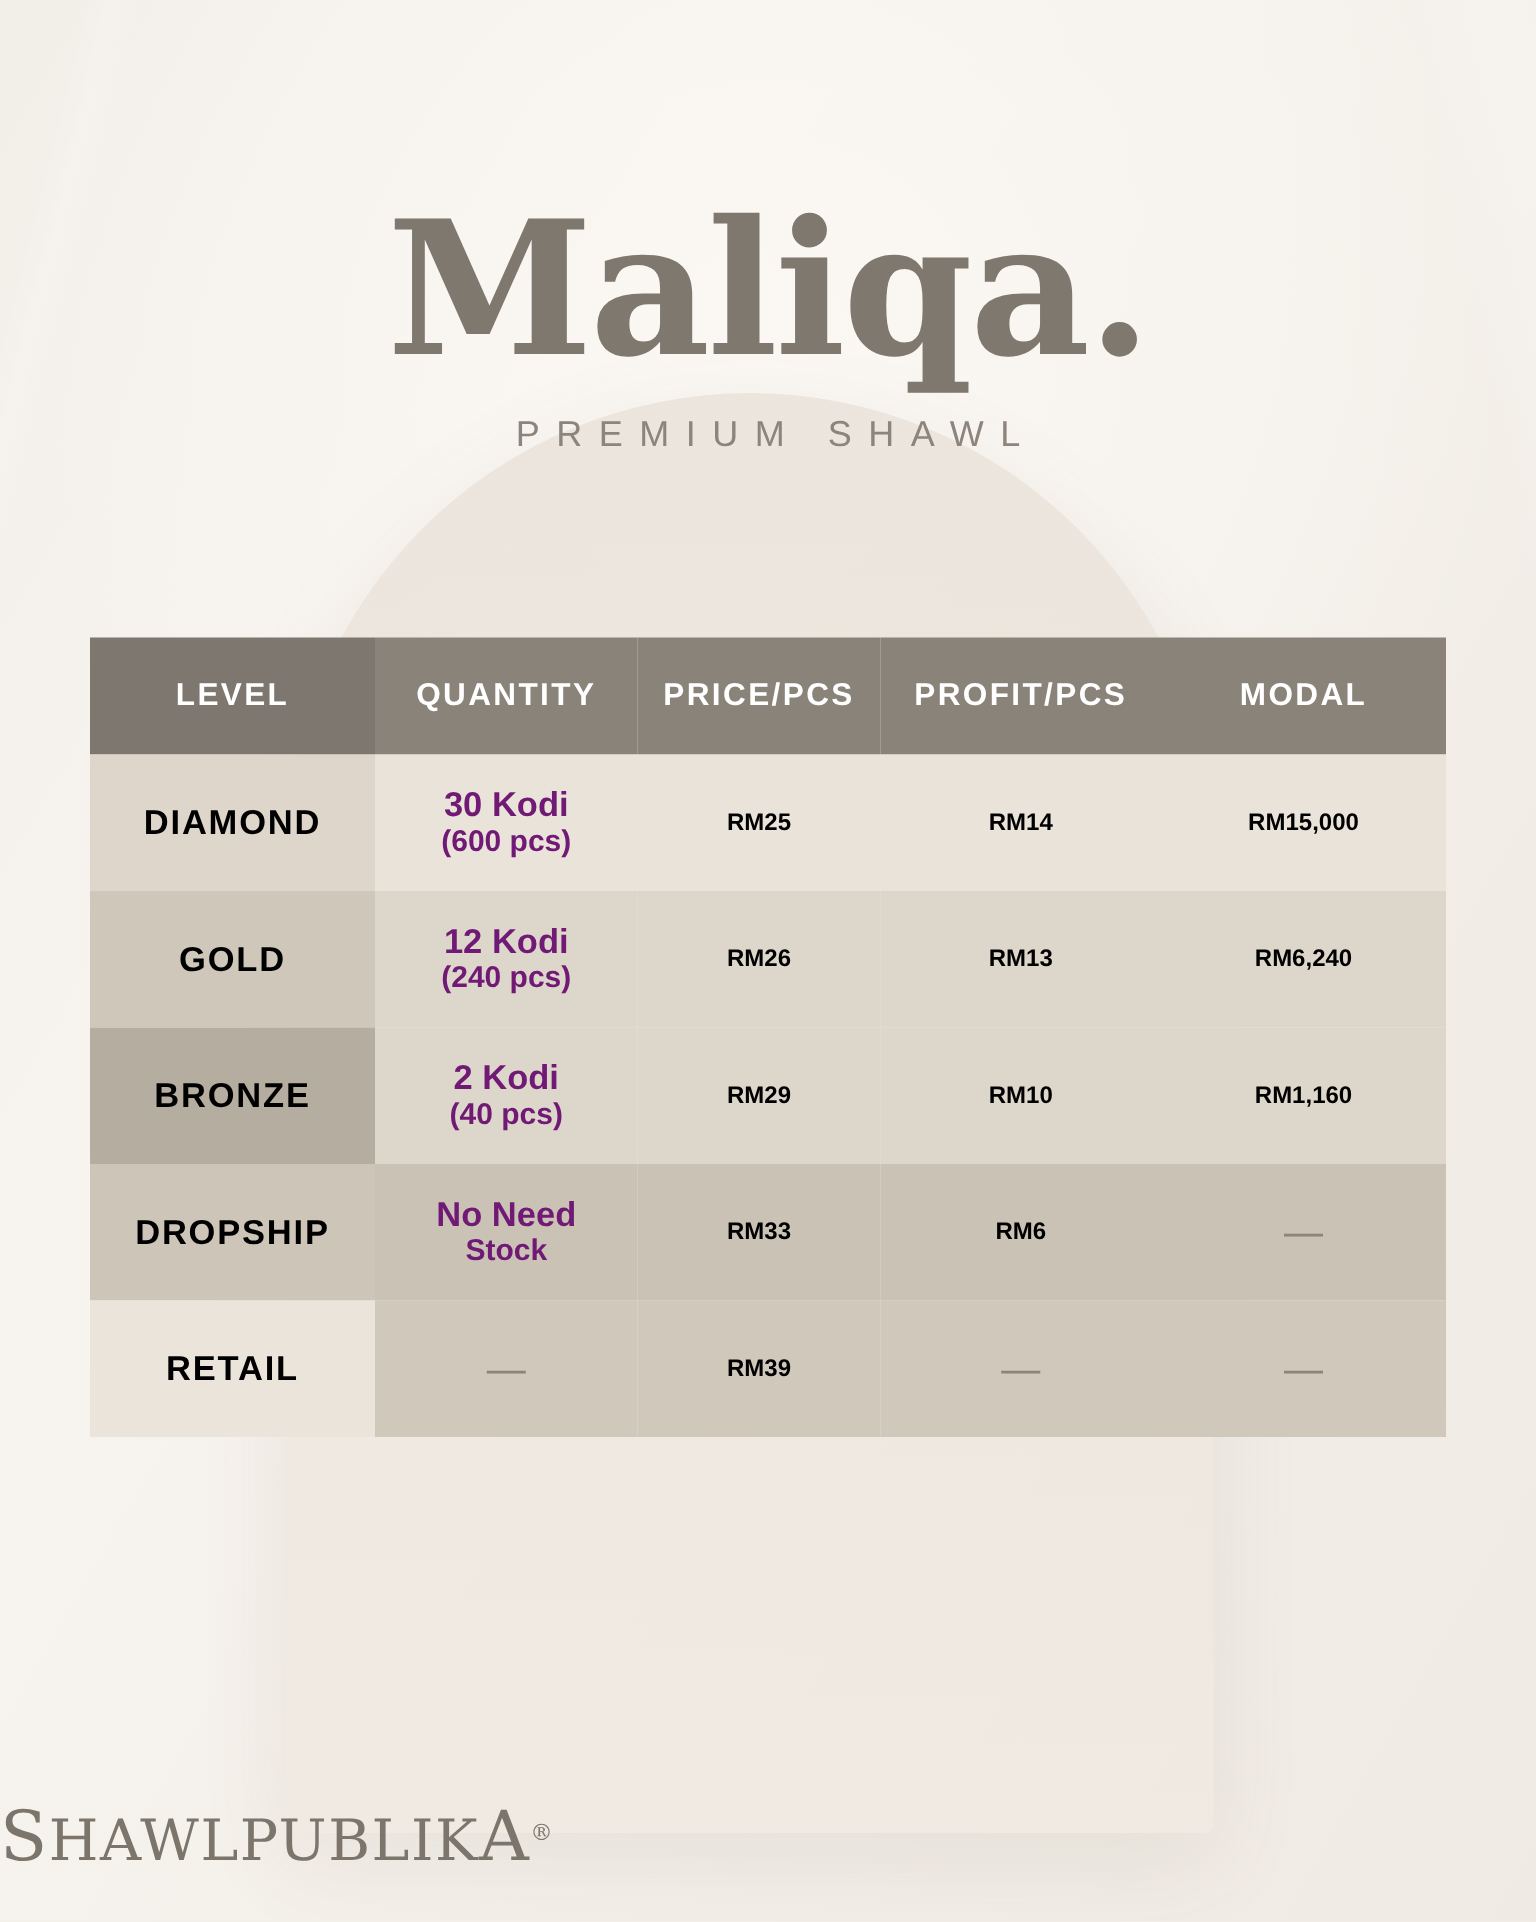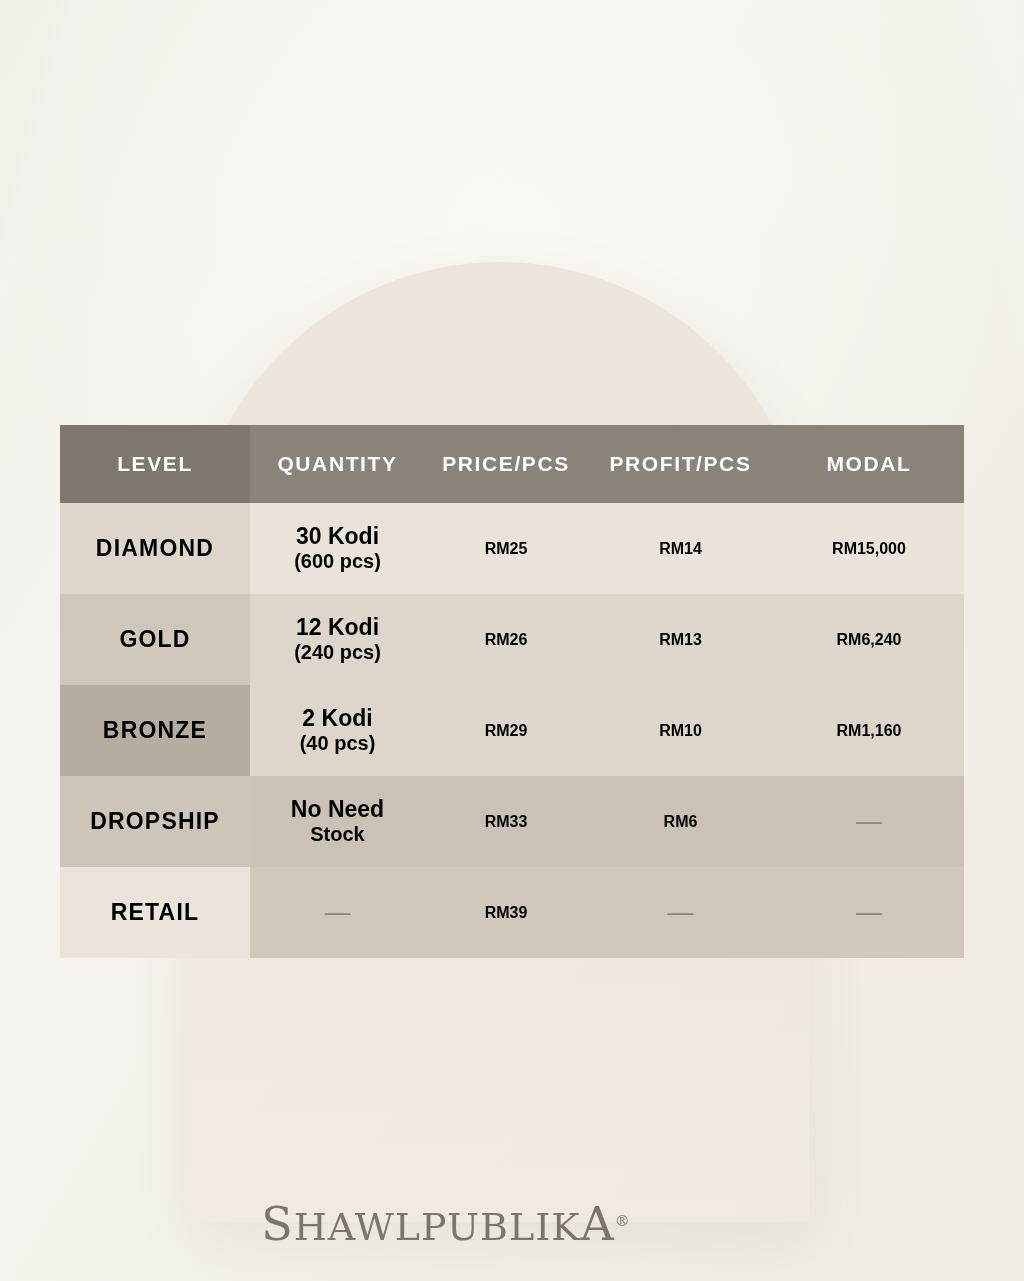--- a/index.html
+++ b/index.html
@@ -119,21 +119,21 @@
     color: #000000;
   }
   tbody td.level {
     font-size: 23px;
     letter-spacing: 1.2px;
     color: #000000;
   }
   tbody td.qty {
     font-size: 23px;
     line-height: 1.18;
-    color: #000000;
+    color: #701a75;
   }
   tbody td.qty .sub {
     display: block;
     font-size: 20px;
   }
   tbody td.dash {
     color: #8d857b;
     font-weight: 400;
     font-size: 26px;
   }
@@ -158,23 +158,21 @@
   .r4 .cell  { background: #cac2b5; }
   .r5 .level { background: #eae4db; }
   .r5 .cell  { background: #cfc8bb; }
 
   
   .footer {
     position: absolute;
     left: 0;
     bottom: 30px;
     width: 811px;
-    text-align: center;
     z-index: 6;
-    margin-left: 40px;
   }
   .footer-logo {
     font-family: "DejaVu Serif", "Liberation Serif", serif;
     font-size: 38px;
     letter-spacing: 1px;
     color: #7c756c;
     font-weight: 400;
   }
   .footer-logo .reg {
     font-size: 15px;
@@ -191,20 +189,24 @@
 <div class="poster">
 
   <div class="streak s1"></div>
   <div class="streak s2"></div>
   <div class="streak s3"></div>
   <div class="streak s4"></div>
 
   <div class="arch"></div>
   <div class="arch-shadow"></div>
 
+  <div class="brand">
+    <div class="brand-name">Maliqa.</div>
+    <div class="brand-sub">PREMIUM SHAWL</div>
+  </div>
 
   <div class="table-wrap">
     <table class="pricing">
       <colgroup>
         <col class="c-level">
         <col class="c-qty">
         <col class="c-price">
         <col class="c-profit">
         <col class="c-modal">
       </colgroup>

